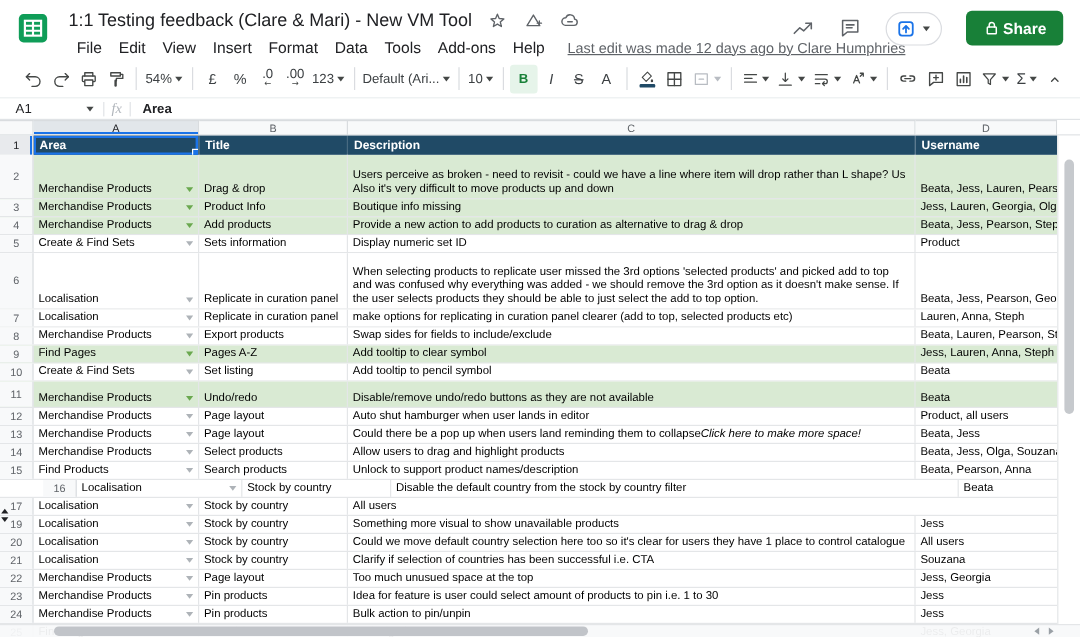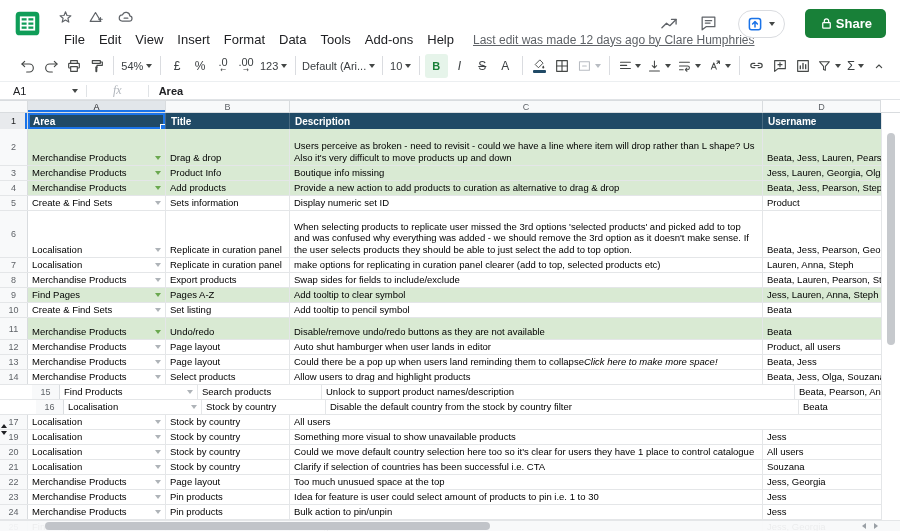--- a/index.html
+++ b/index.html
@@ -33,21 +33,21 @@
   .fillbar { width:13px; height:3px; background:#204a66; margin-top:-1px; border-radius:1px; }
   .tspacer { flex:1; }
   .i { stroke:#444746; fill:none; stroke-width:1.7; stroke-linecap:round; stroke-linejoin:round; }
   .i.dis { stroke:#b8bcc2; }
   .ti { stroke:#5f6368; fill:none; stroke-width:1.6; stroke-linecap:round; stroke-linejoin:round; }
 
   
   .formula-bar { height:18px; display:flex; align-items:center; border-bottom:1px solid #e0e3e6; }
   .name-box { width:86px; display:flex; align-items:center; justify-content:space-between; padding:0 8px 0 13px; font-size:11px; color:#202124; }
   .vsep { width:1px; height:12px; background:#e0e3e6; }
-  .fx { font-family:"Liberation Serif",serif; font-style:italic; font-size:12px; color:#b0b5bb; margin:0 26px; }
+  .fx { font-family:"Liberation Serif",serif; font-style:italic; font-size:12px; color:#b0b5bb; margin:0 6px; }
   .cell-value { font-size:11px; font-weight:bold; color:#202124; margin-left:10px; }
 
   
   .grid { position:relative; height:431px; }
   .col-headers { display:flex; height:13px; font-size:9px; color:#5f6368; }
   .corner { width:28px; border:1px solid #d9dcdf; border-left:none; background:#f8f9fa; }
   .colh { display:flex; align-items:center; justify-content:center; background:#f8f9fa; border-right:1px solid #d9dcdf; border-bottom:1px solid #d9dcdf; border-top:1px solid #d9dcdf; }
   .colh.sel { background:#e2e6ea; box-shadow:inset 0 -2px 0 #1a73e8; color:#202124; }
   .colh-corner { width:19px; background:#fff; border-bottom:1px solid #d9dcdf; }
   .w-a{width:138px}.w-b{width:124px}.w-c{width:473px}.w-d{width:118px}
@@ -86,20 +86,21 @@
 <div class="app">
 
   <div class="titlebar">
     <svg class="logo" width="27" height="27" viewBox="0 0 24 24">
       <rect x="1.5" y="1.5" width="21" height="21" rx="3.5" fill="#0f9d58"></rect>
       <rect x="6" y="6.5" width="12" height="11" fill="none" stroke="#fff" stroke-width="1.6"></rect>
       <path d="M6 10.2h12M6 13.9h12M12 6.5v11" stroke="#fff" stroke-width="1.6"></path>
     </svg>
     <div class="tb-main">
       <div class="title-row">
+        <span class="doc-title">1:1 Testing feedback (Clare &amp; Mari) - New VM Tool</span>
         <svg class="ti" width="17" height="17" viewBox="0 0 24 24">
           <path d="m12 4 2.1 5.1 5.5.4-4.2 3.6 1.3 5.4L12 15.6l-4.7 2.9 1.3-5.4L4.4 9.5l5.5-.4z"></path>
         </svg>
         <svg class="ti" width="17" height="17" viewBox="0 0 24 24">
           <path d="M12 5 4.5 17.5h15z"></path>
             <path d="M16.5 14.5h5M19 12v5"></path>
         </svg>
         <svg class="ti" width="18" height="18" viewBox="0 0 24 24">
           <path d="M7 17.5h9.5a3.5 3.5 0 0 0 .6-6.95A5 5 0 0 0 7.4 9.1 4.2 4.2 0 0 0 7 17.5z"></path>
             <path d="M9.5 13.5h5"></path>
@@ -411,21 +412,21 @@
           <div class="cell w-c"><span class="wrapme">Could there be a pop up when users land reminding them to collapse </span><span class="ital">Click here to make more space!</span></div>
           <div class="cell w-d" style="border-right: none;">Beata, Jess</div>
         </div>
         <div class="row" style="height: 15px;">
           <div class="rownum">14</div>
           <div class="cell w-a"><span>Merchandise Products</span><div class="ddtri"></div></div>
           <div class="cell w-b">Select products</div>
           <div class="cell w-c"><span class="wrapme">Allow users to drag and highlight products</span></div>
           <div class="cell w-d" style="border-right: none;">Beata, Jess, Olga, Souzana</div>
         </div>
-        <div class="row" style="height: 15px; padding-left: 32px;">
+        <div class="row" style="height: 15px;">
           <div class="rownum">15</div>
           <div class="cell w-a"><span>Find Products</span><div class="ddtri"></div></div>
           <div class="cell w-b">Search products</div>
           <div class="cell w-c"><span class="wrapme">Unlock to support product names/description</span></div>
           <div class="cell w-d" style="border-right: none;">Beata, Pearson, Anna</div>
         </div>
         <div class="row" style="height: 15px; padding-left: 36px;">
           <div class="rownum">16</div>
           <div class="cell w-a"><span>Localisation</span><div class="ddtri"></div></div>
           <div class="cell w-b">Stock by country</div>

